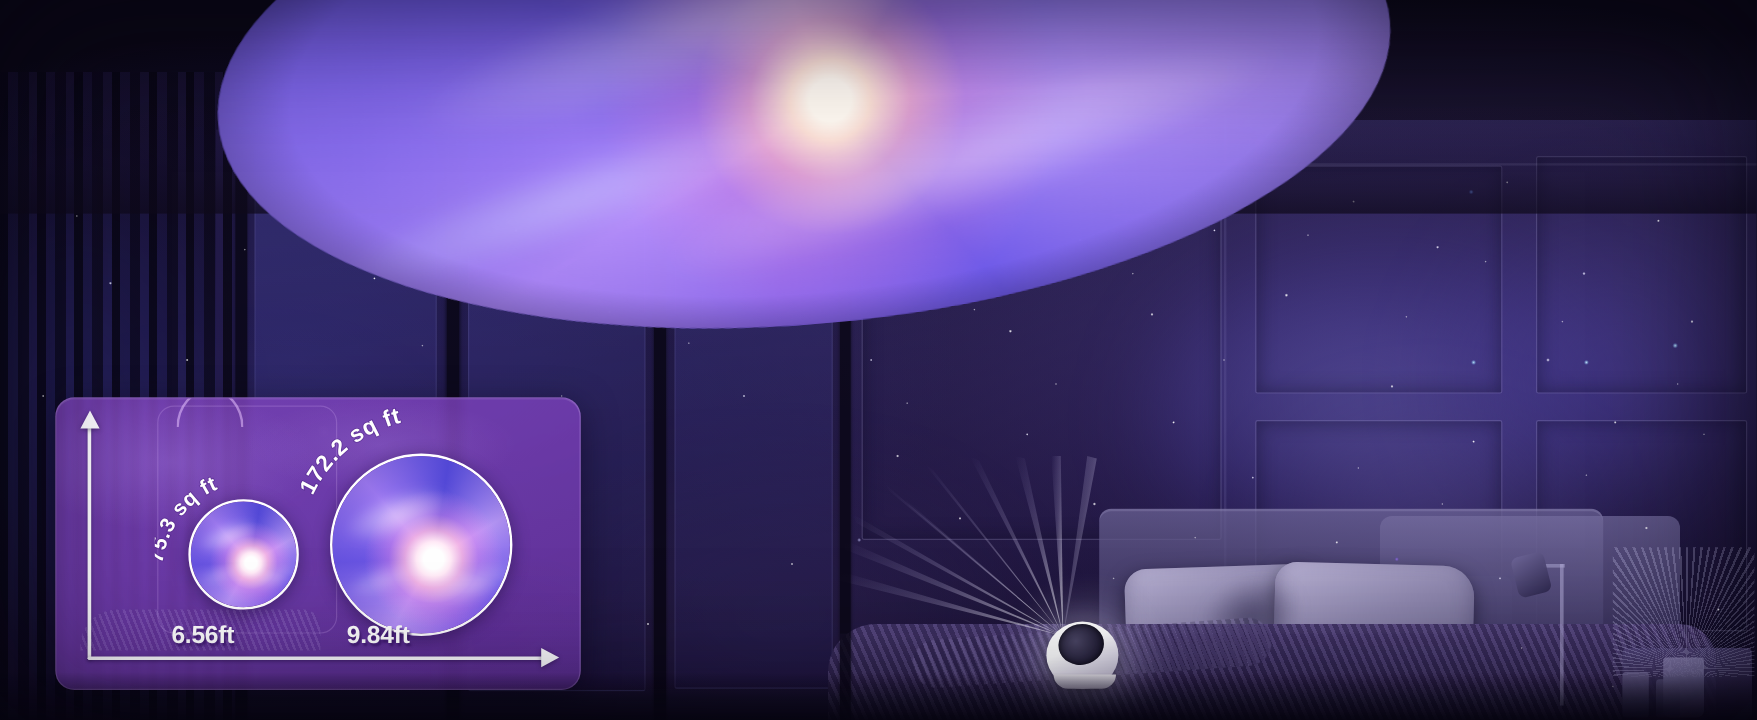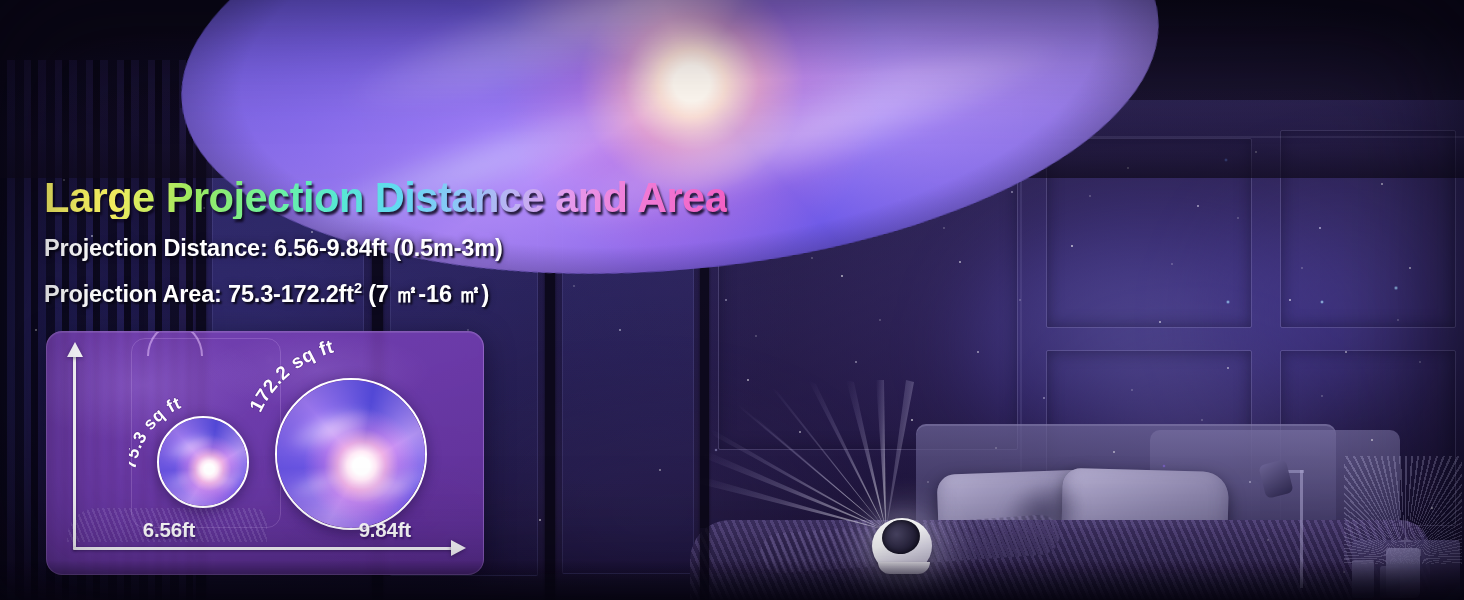--- a/index.html
+++ b/index.html
@@ -525,21 +525,21 @@
   .arc-large svg text{ font-size:19px; }
 
   
   .dist{
     position:absolute;
     color:#ffffff; font-weight:700; font-size:20.5px;
     text-shadow:1.5px 2px 2px rgba(52,18,98,.75);
     letter-spacing:-.2px;
   }
   .dist-a{ left:76px;  top:186px; width:92px; text-align:center; }
-  .dist-b{ left:242px; top:186px; width:122px; text-align:right; }
+  .dist-b{ left:242px; top:186px; width:122px; text-align:left; }
 
   
   .bottom-vig{
     position:absolute; left:0; top:560px; width:1464px; height:40px;
     background:linear-gradient(180deg, rgba(10,6,20,0), rgba(8,5,16,.92));
     pointer-events:none; z-index:40;
   }
   .edge-vig{
     position:absolute; inset:0; pointer-events:none; z-index:41;
     box-shadow:inset 0 0 120px rgba(6,4,16,.72);
@@ -627,25 +627,20 @@
 
   <div class="stars"></div>
   <div class="stars2"></div>
   <div class="stars3"></div>
 
   <div class="ceiling-plane"></div>
   <div class="soffit"></div>
   <div class="ceiling"></div>
   <div class="ceiling-fade"></div>
 
-  <div class="headline">
-    <div class="title">Large Projection Distance and Area</div>
-    <div class="subline">Projection Distance: 6.56-9.84ft (0.5m-3m)</div>
-    <div class="subline"><span>Projection Area:  75.3-172.2ft</span><span class="sup">2</span><span> (7 ㎡-16 ㎡)</span></div>
-  </div>
 
   <div class="panel">
     <div class="panel-tex"></div>
     <div class="panel-ghost"></div>
     <div class="panel-arc"></div>
     <div class="panel-bedline"></div>
 
     <div class="axis-y"></div>
     <div class="axis-y-head"></div>
     <div class="axis-x"></div>

